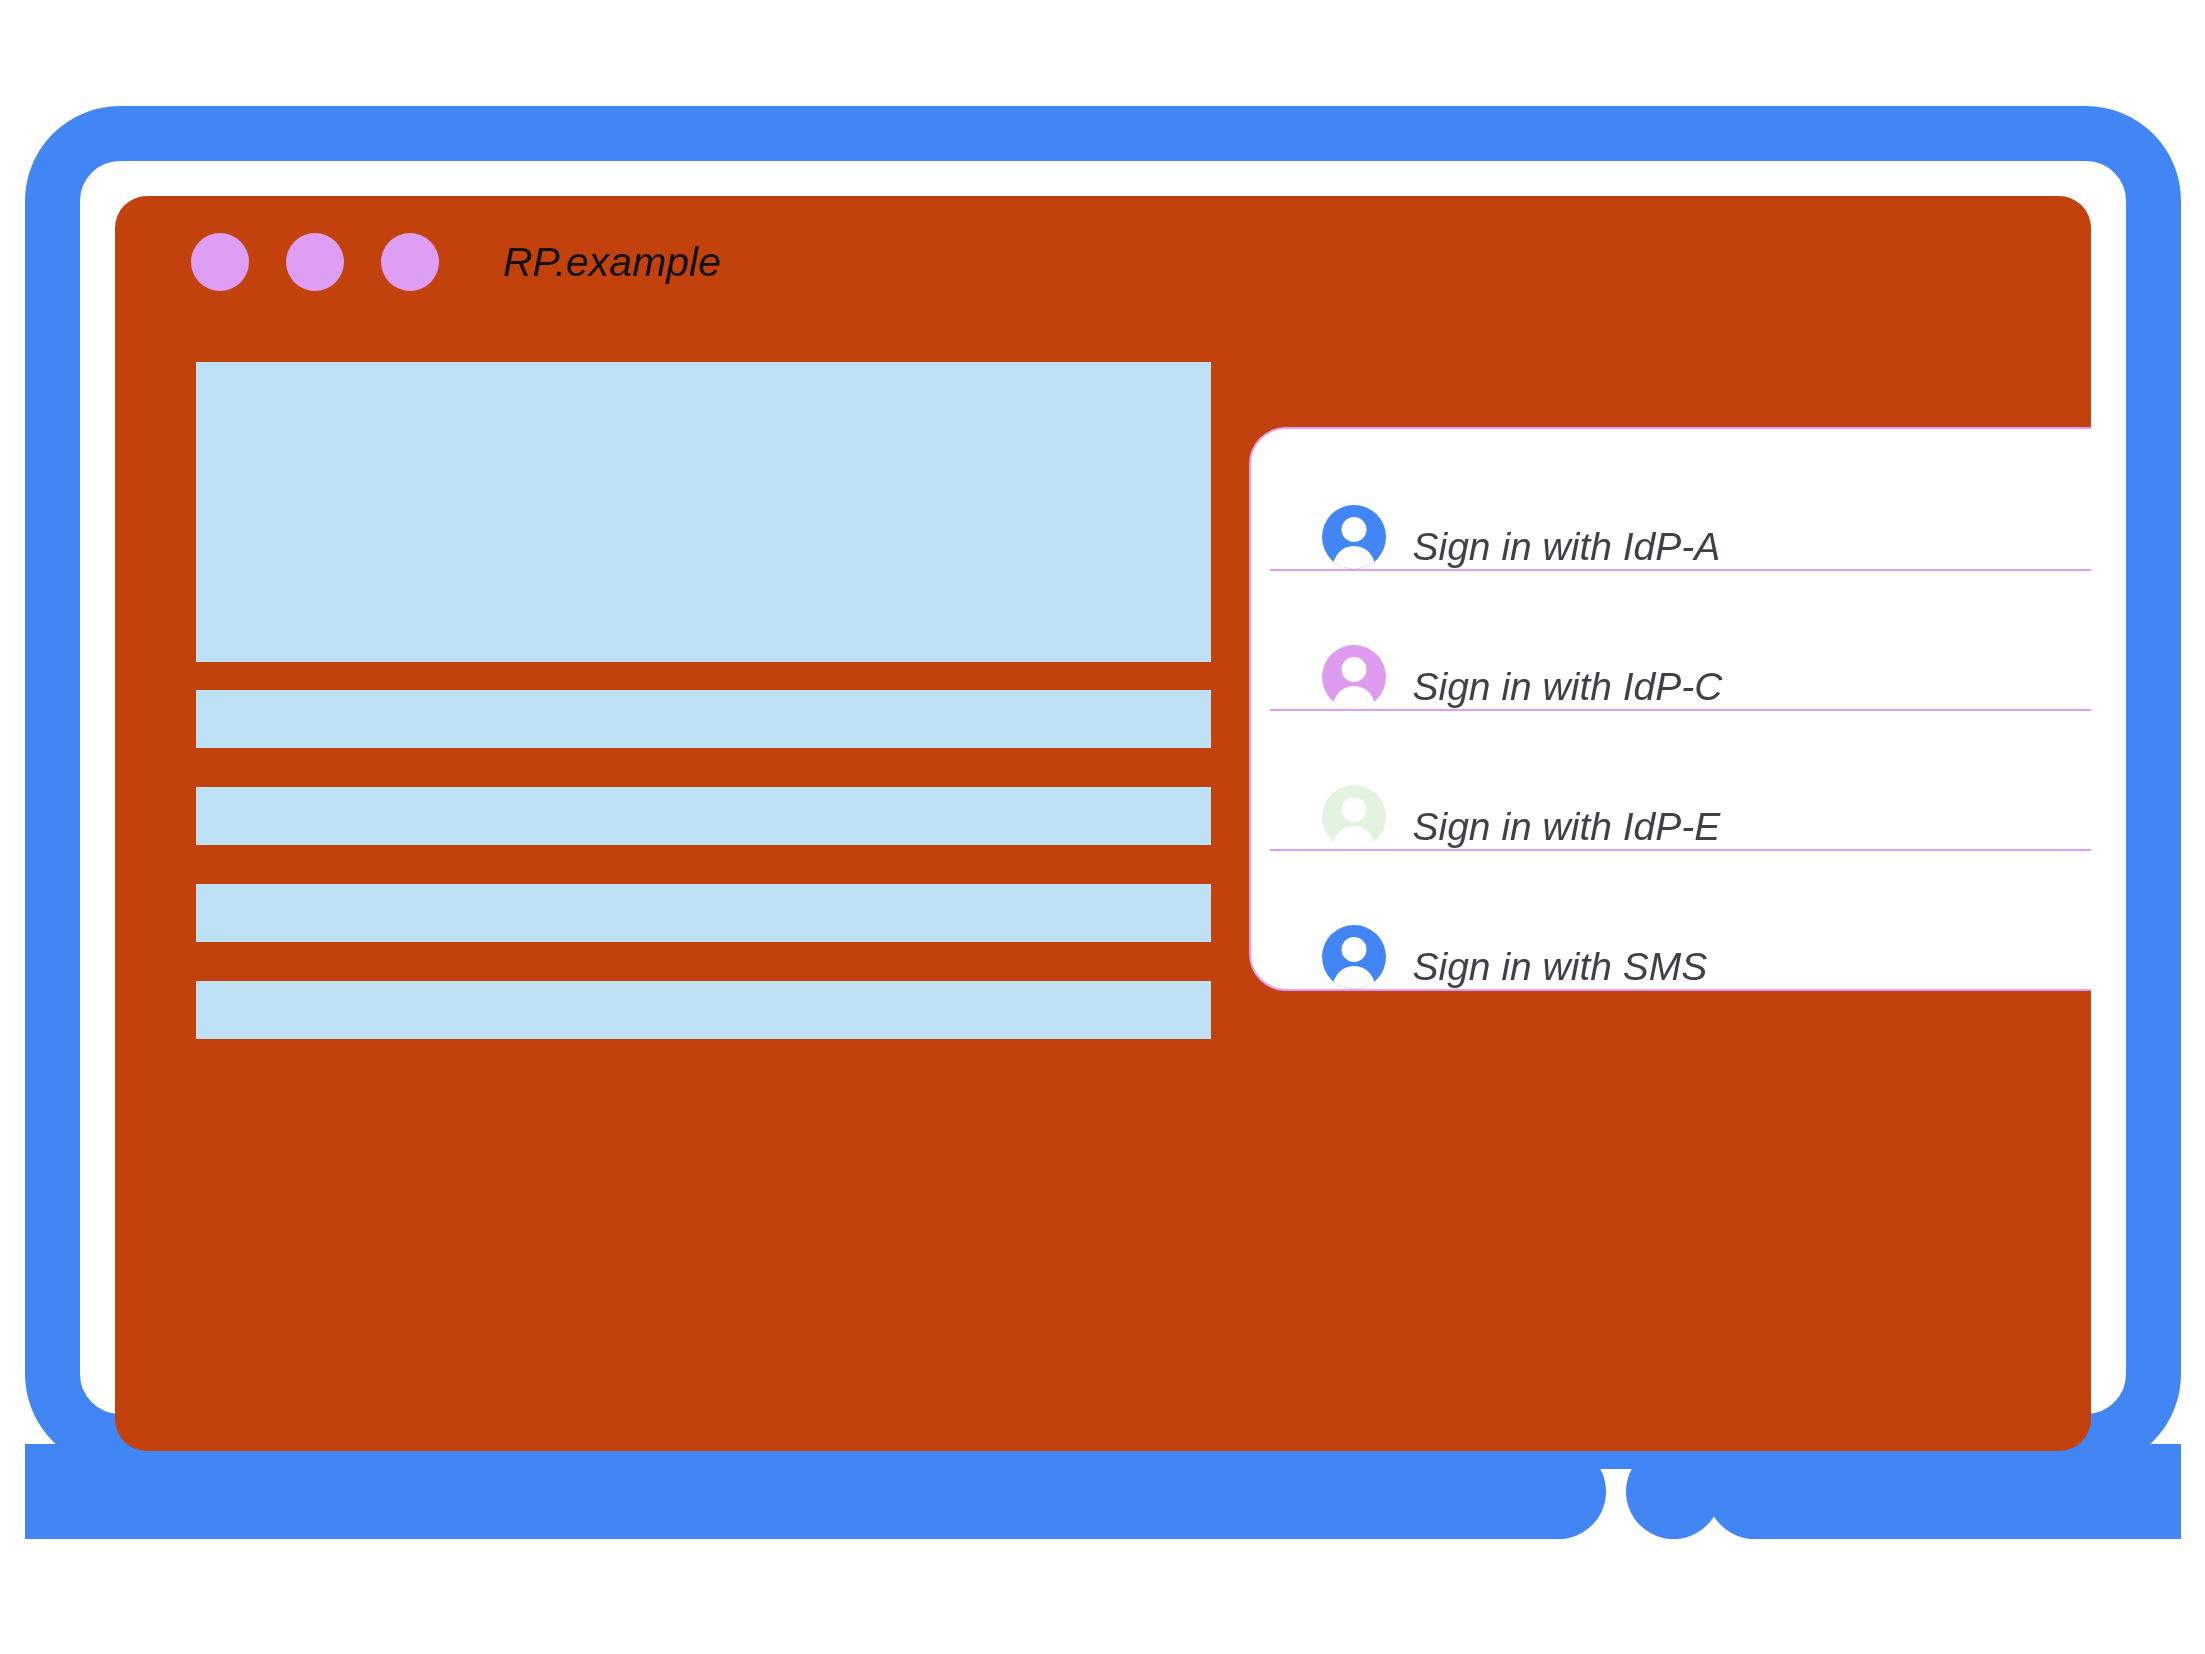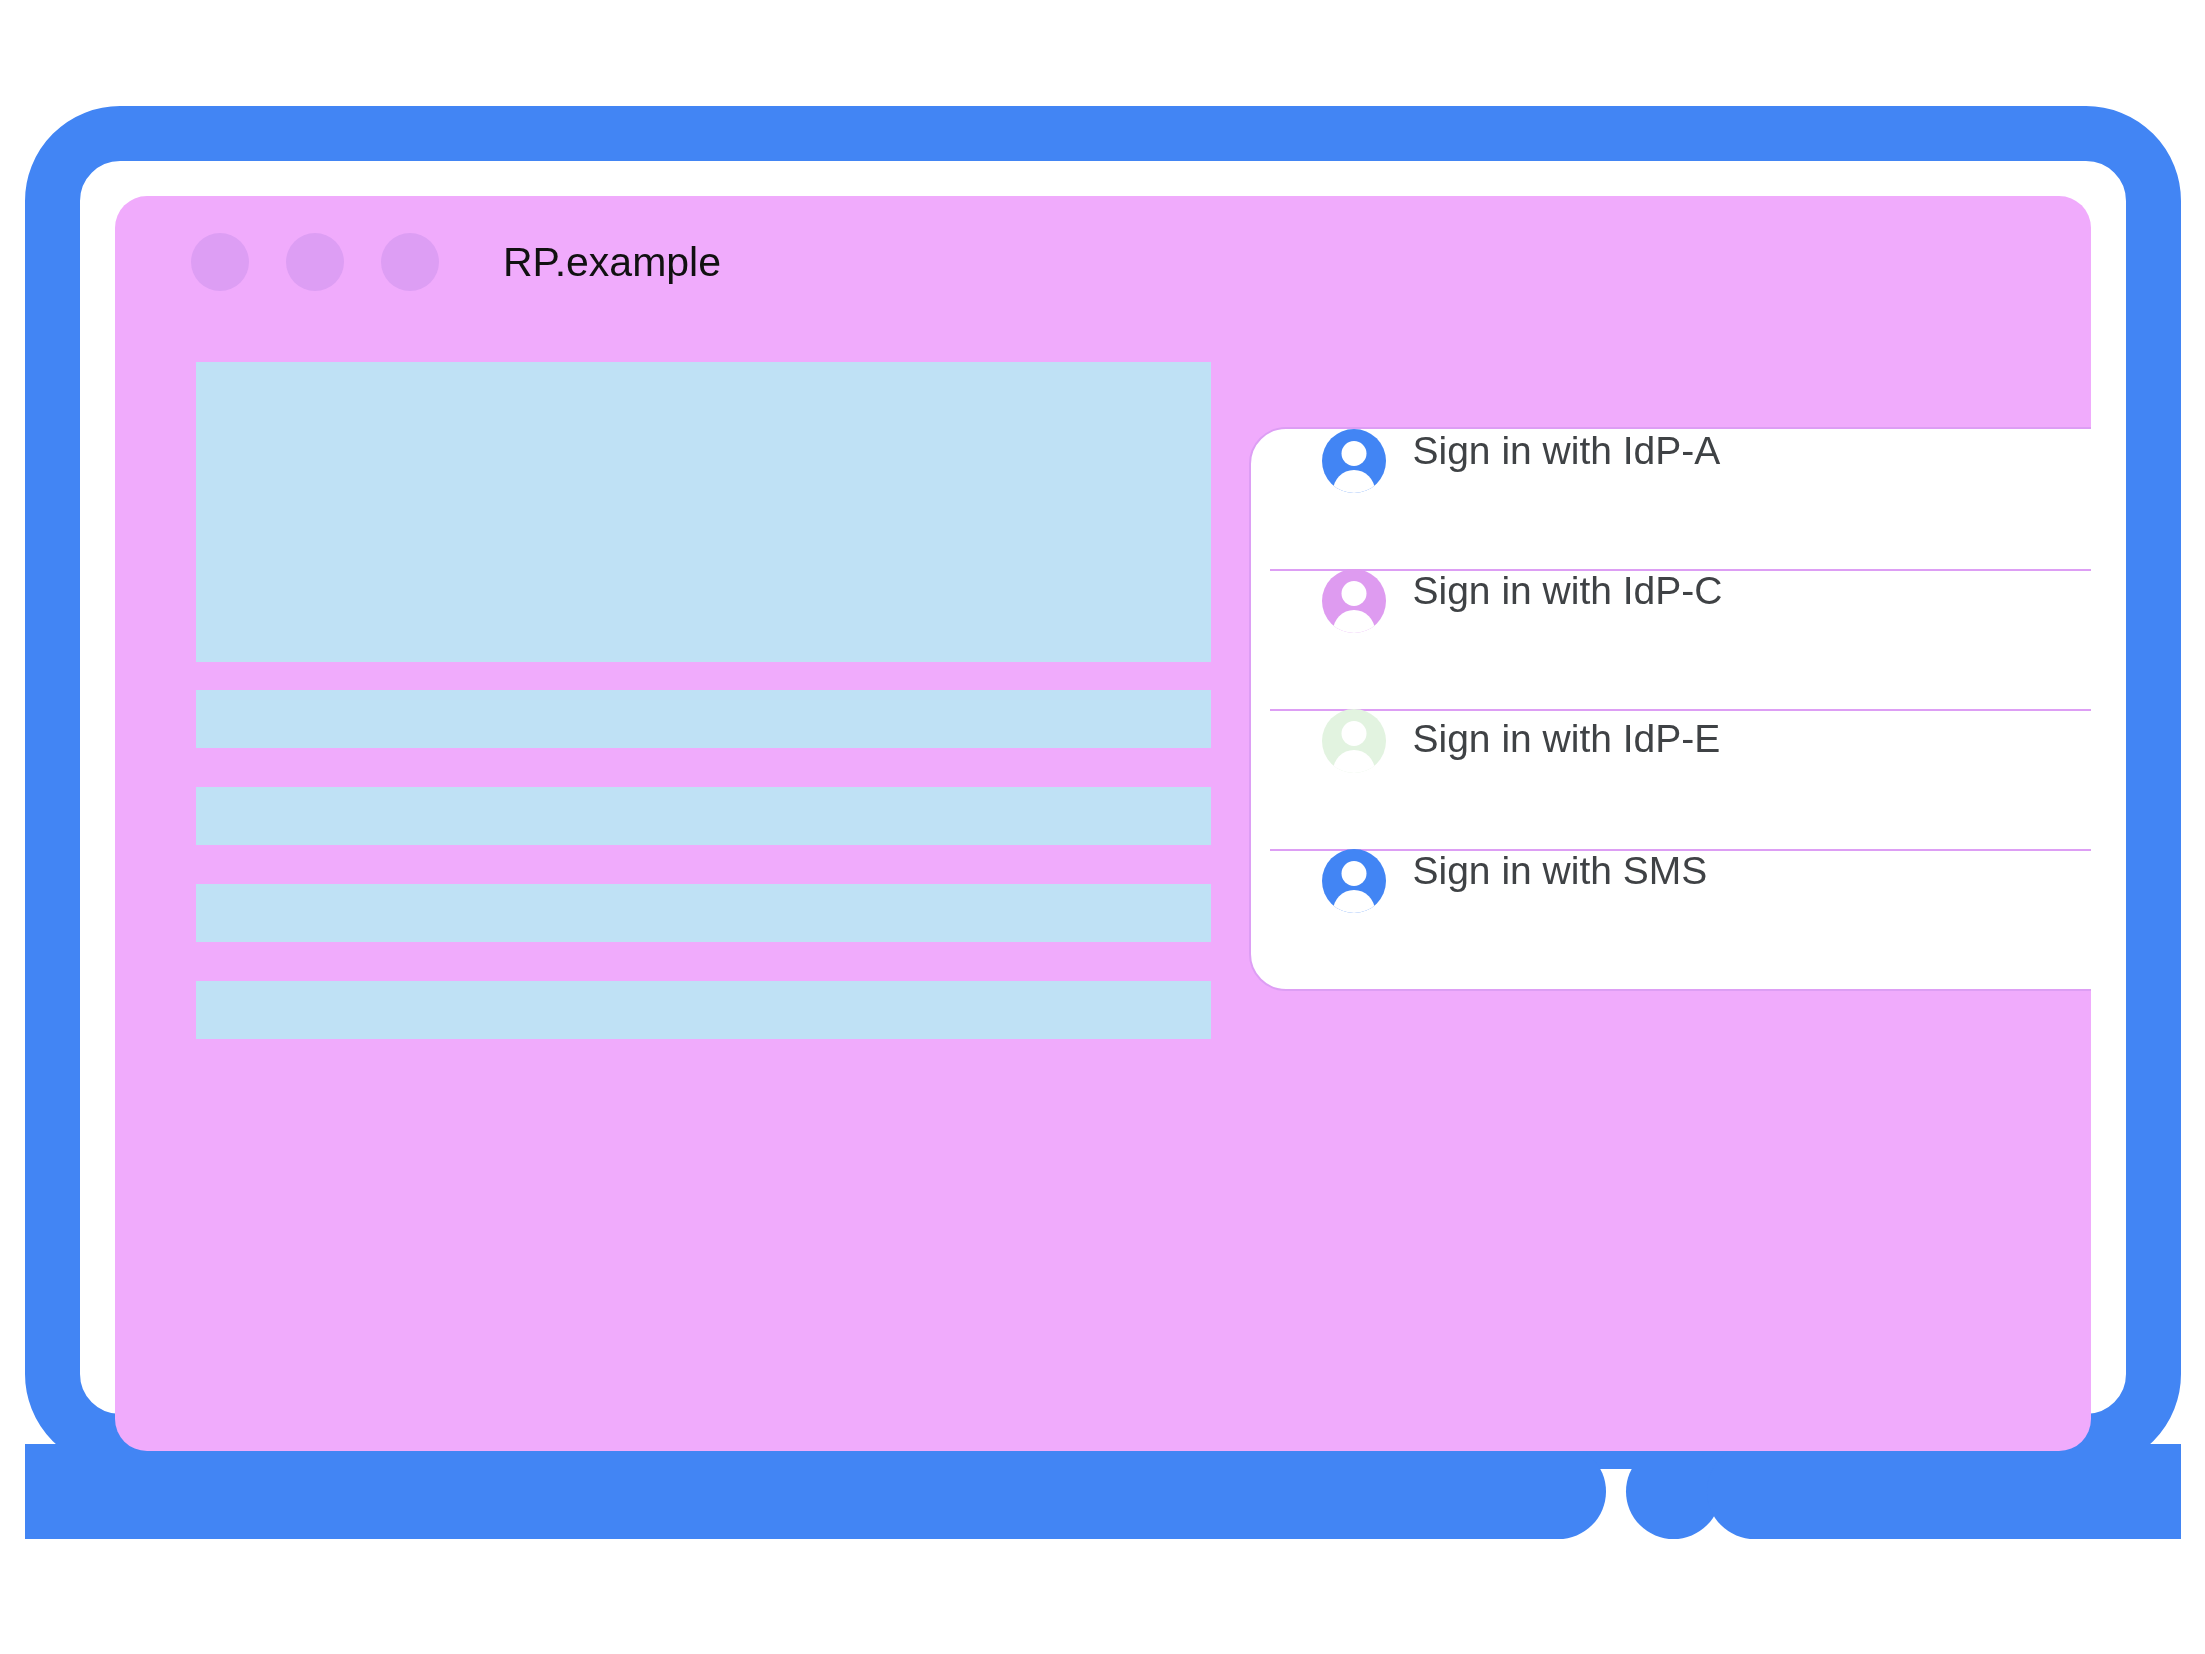--- a/index.html
+++ b/index.html
@@ -57,23 +57,24 @@
     border-radius: 50%;
   }
 
   
   #browser-window {
     position: absolute;
     left: 115px;
     top: 196px;
     width: 1976px;
     height: 1255px;
-    background: #f0abfc;
+    background: #c2410c;
     border-radius: 32px;
     overflow: hidden;
+    font-style: italic;
   }
 
   
   #title-bar {
     position: absolute;
     left: 0;
     top: 0;
     width: 100%;
     height: 132px;
     display: flex;
@@ -117,21 +118,21 @@
     top: 231px;
     width: 907px;
     border: 2.6px solid #dd9ef4;
     border-radius: 37px;
     box-sizing: border-box;
     background: #ffffff;
     overflow: hidden;
   }
   .account-row {
     display: flex;
-    align-items: flex-start;
+    align-items: flex-end;
     height: 140px;
     padding-left: 71px;
     box-sizing: border-box;
     position: relative;
   }
   .account-row + .account-row::before {
     content: "";
     position: absolute;
     left: 19.4px;
     right: 0;

